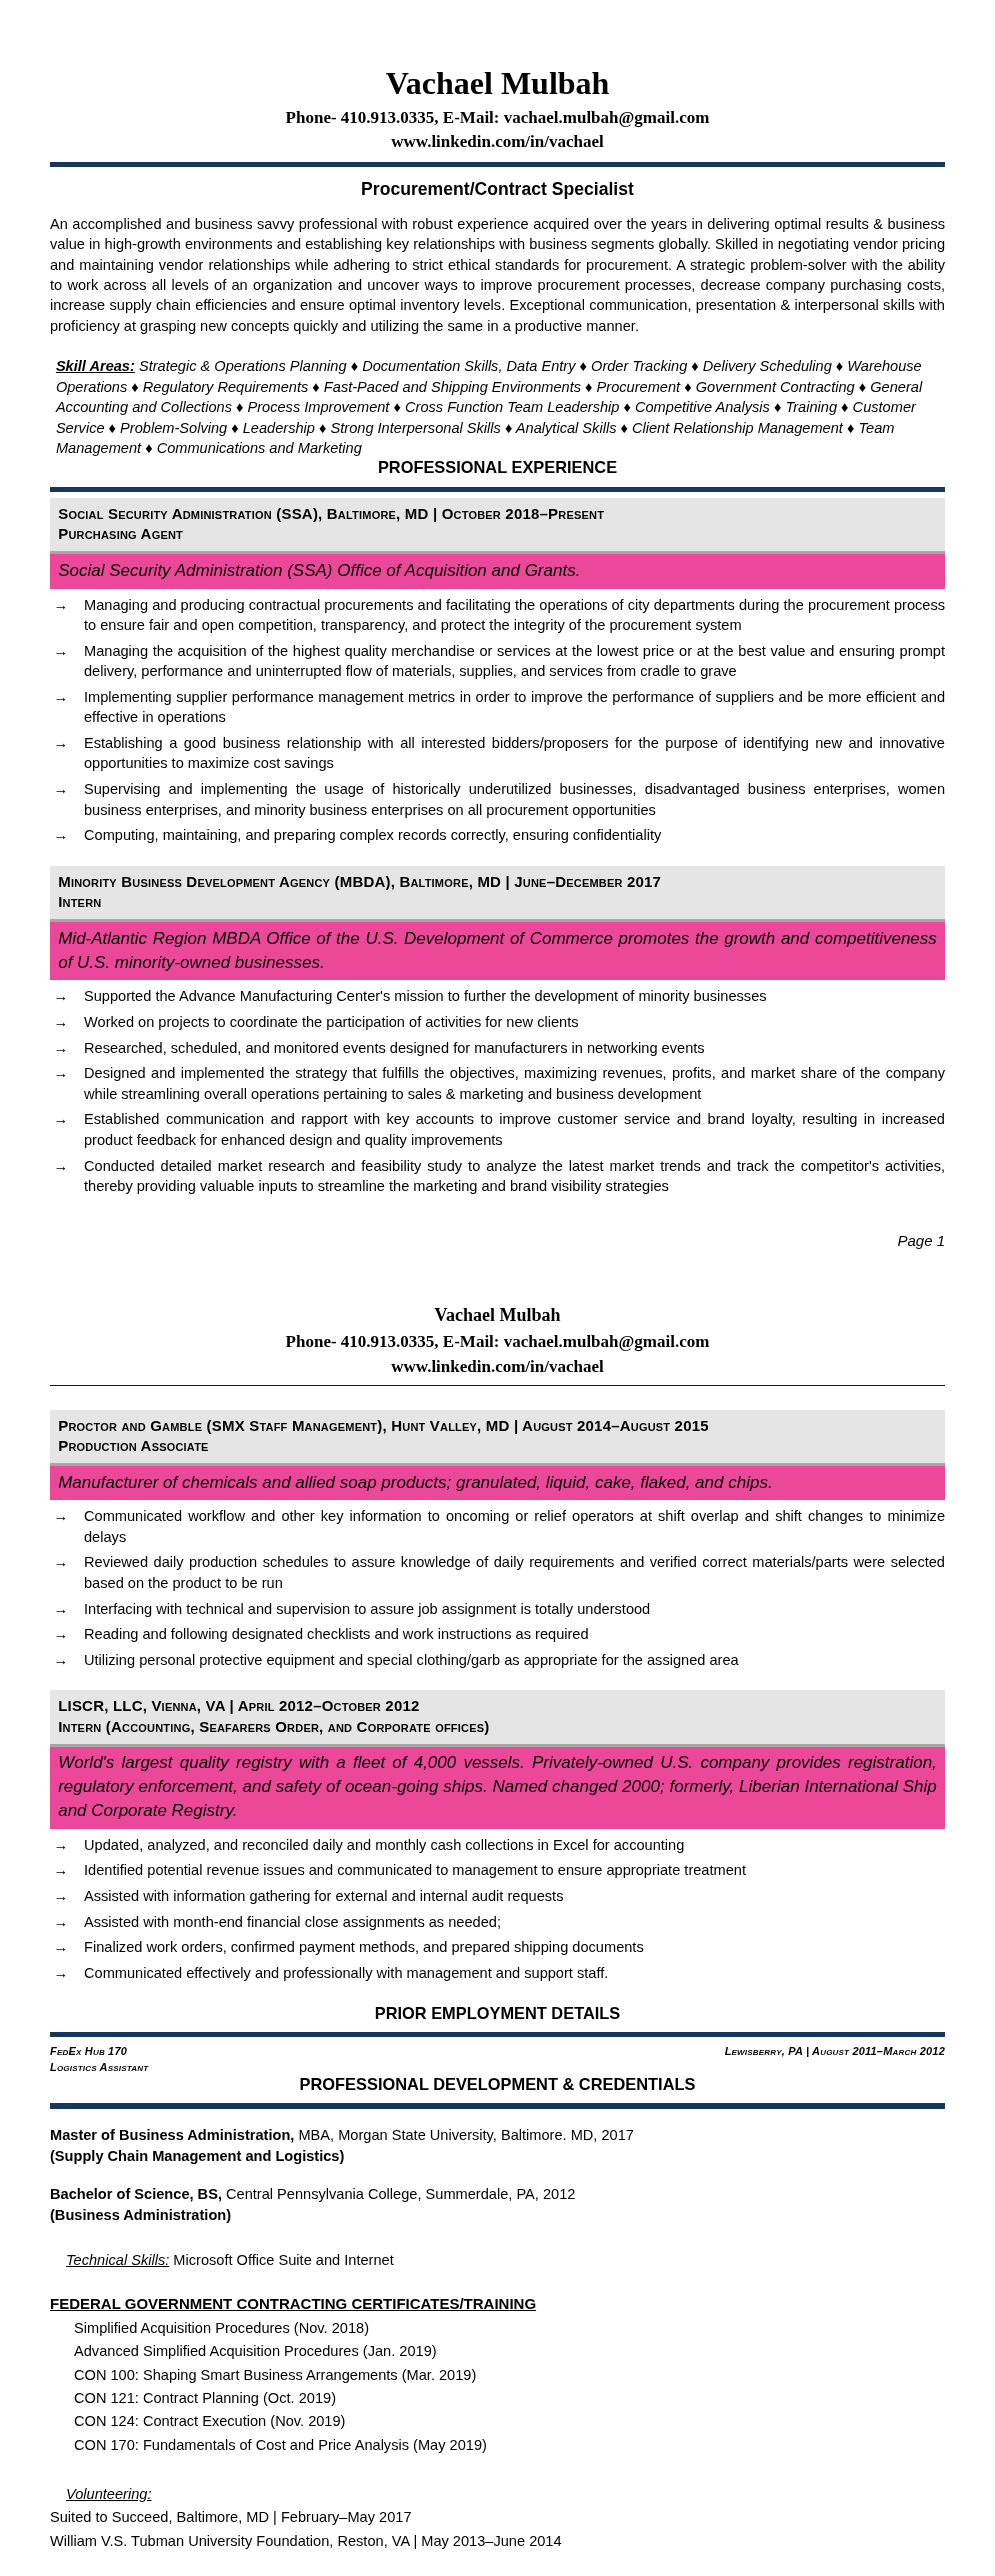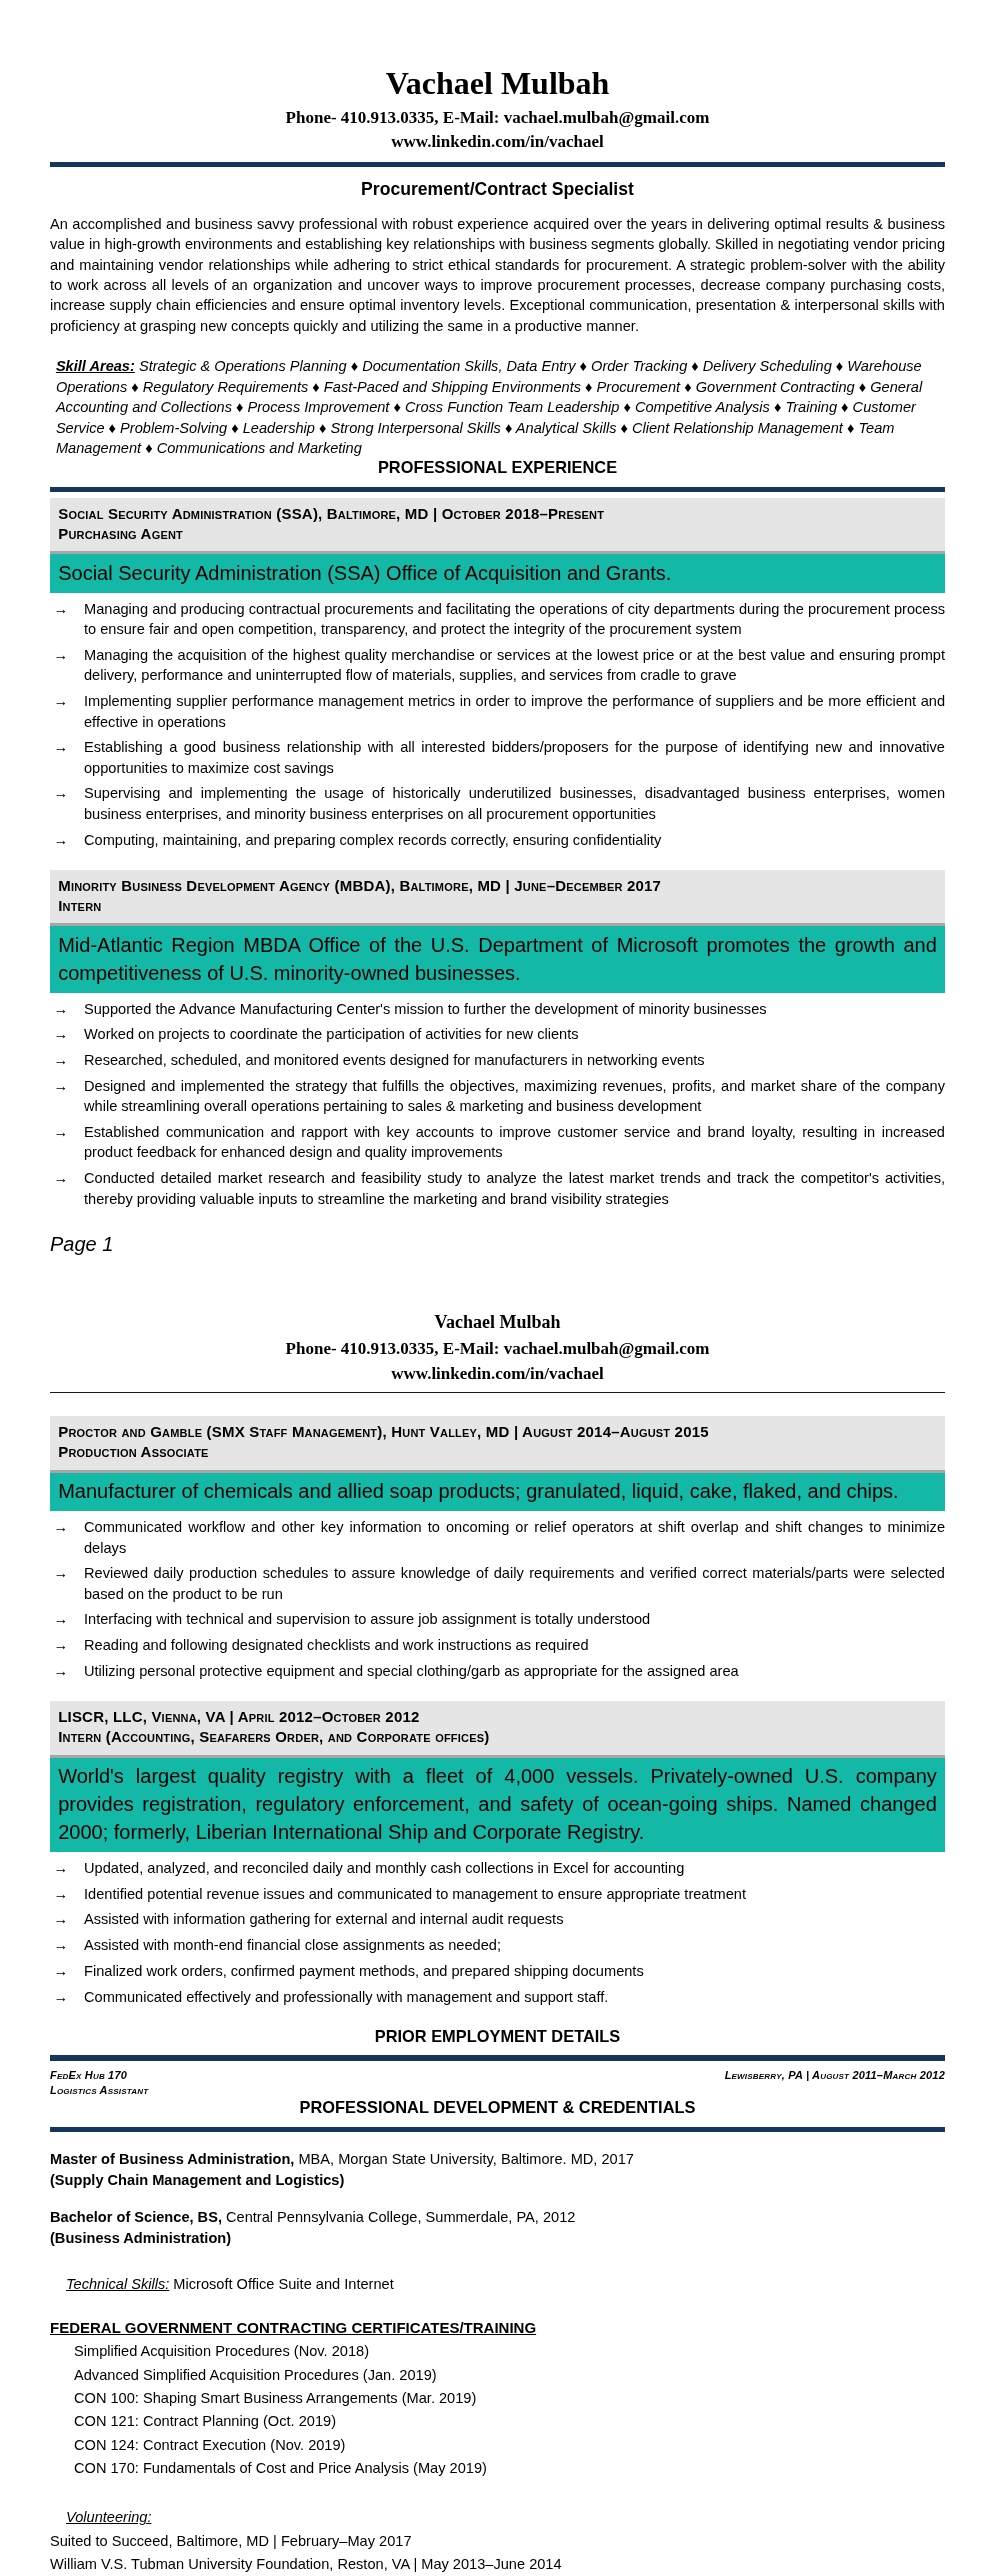--- a/index.html
+++ b/index.html
@@ -15,25 +15,25 @@
   .thin-rule{height:1.2px;background:#1a1a1a;margin-top:8.2px;}
   .doc-title{font-size:17.6px;font-weight:bold;margin-top:11.7px;}
   .summary{font-size:14.6px;line-height:1.4;text-align:justify;margin-top:14px;}
   .skills{font-size:14.6px;line-height:1.4;font-style:italic;margin-top:20px;padding:0 5.9px;}
   .skills-label{font-weight:bold;text-decoration:underline;}
   .sec-heading{font-size:16.4px;font-weight:bold;text-align:center;}
   .job{margin-top:6px;margin-bottom:20px;}
   .job-head{background:#E5E5E5;padding:5.9px 8.2px 7px 8.2px;}
   .job-company,.job-role{font-size:15px;font-weight:bold;font-variant:small-caps;letter-spacing:0.2px;line-height:1.35;}
   .job-divider{height:2.9px;background:#A6A6A6;}
-  .job-desc{background:#14b8a6;font-size:20px;line-height:1.4;padding:4.7px 8.2px 5.9px 8.2px;text-align:justify;}
+  .job-desc{background:#ec4899;font-style:italic;font-size:17px;line-height:1.4;padding:4.7px 8.2px 5.9px 8.2px;text-align:justify;}
   .bullets{margin-top:5.9px;}
   .bullet{position:relative;padding-left:34px;font-size:14.6px;line-height:1.4;text-align:justify;margin:5.3px 0;}
   .bullet .arrow{position:absolute;left:3.5px;top:0;}
-  .page-num{font-size:20px;font-style:italic;text-align:left;margin-top:24px;}
+  .page-num{font-size:15px;font-style:italic;text-align:right;margin-top:36px;}
   .name2{font-size:18px;font-weight:bold;margin-top:56px;}
   .pe-row{display:flex;justify-content:space-between;margin-top:7px;}
   .sc-bold{font-size:11px;font-weight:bold;font-variant:small-caps;letter-spacing:0.2px;line-height:1.4;font-style:italic;}
   .edu{margin-top:16.4px;font-size:14.6px;line-height:1.45;}
   .edu-bold{font-weight:bold;}
   .tskills{margin-top:26px;font-size:14.6px;}
   .label-iu{font-style:italic;text-decoration:underline;margin-left:16px;}
   .fed{margin-top:27px;}
   .fed-heading{font-size:15px;font-weight:bold;text-decoration:underline;}
   .fed-item,.vol-item{font-size:14.6px;line-height:1.6;}
@@ -86,21 +86,21 @@
             <div class="bullet"><span class="arrow">→</span><span>Computing, maintaining, and preparing complex records correctly, ensuring confidentiality</span></div>
           </div>
       </section>
 
       <section class="job">
         <header class="job-head">
           <div class="job-company">Minority Business Development Agency (MBDA), Baltimore, MD | June–December 2017</div>
           <div class="job-role">Intern</div>
         </header>
         <div class="job-divider"></div>
-        <div class="job-desc">Mid-Atlantic Region MBDA Office of the U.S. Department of Microsoft promotes the growth and competitiveness of U.S. minority-owned businesses.</div>
+        <div class="job-desc">Mid-Atlantic Region MBDA Office of the U.S. Development of Commerce promotes the growth and competitiveness of U.S. minority-owned businesses.</div>
         <div class="bullets">
 
             <div class="bullet"><span class="arrow">→</span><span>Supported the Advance Manufacturing Center's mission to further the development of minority businesses</span></div>
 
             <div class="bullet"><span class="arrow">→</span><span>Worked on projects to coordinate the participation of activities for new clients</span></div>
 
             <div class="bullet"><span class="arrow">→</span><span>Researched, scheduled, and monitored events designed for manufacturers in networking events</span></div>
 
             <div class="bullet"><span class="arrow">→</span><span>Designed and implemented the strategy that fulfills the objectives, maximizing revenues, profits, and market share of the company while streamlining overall operations pertaining to sales &amp; marketing and business development</span></div>
 

